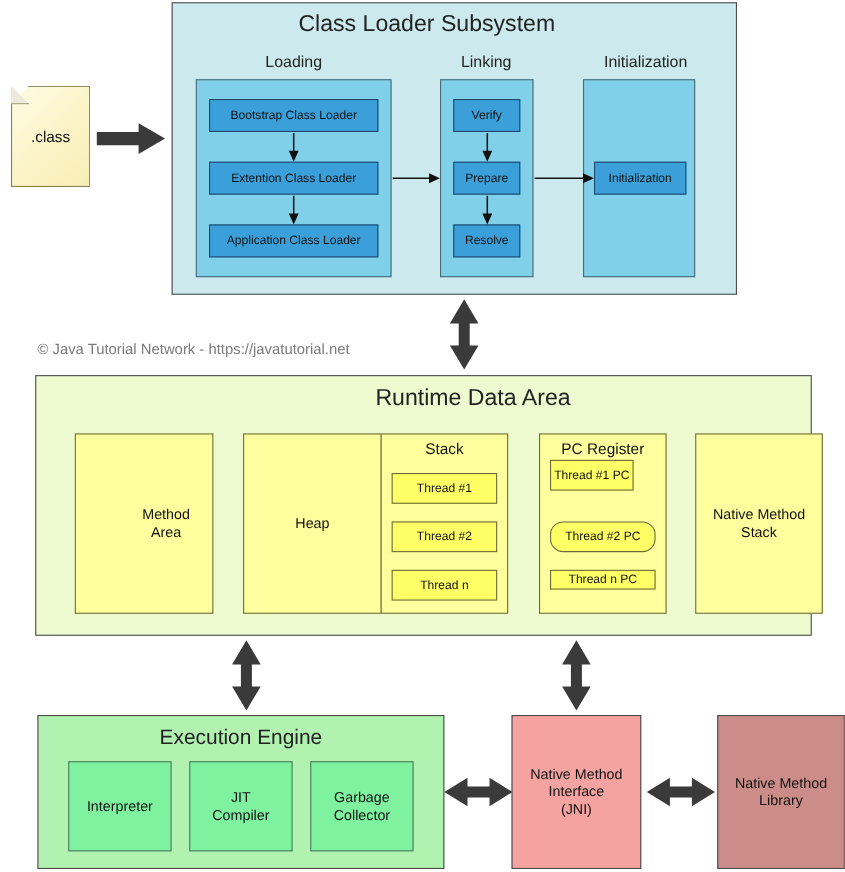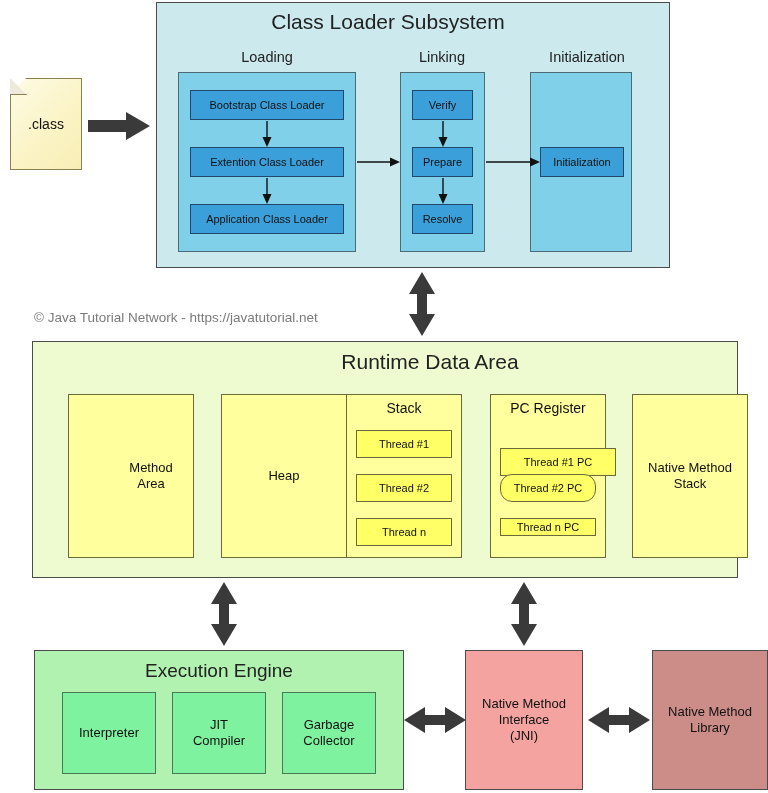--- a/index.html
+++ b/index.html
@@ -183,21 +183,21 @@
 <div class="ybox" style="left:202px; top:394px; width:126px; height:164px;margin-left:19px;">Heap</div>
 
 <div class="ybox" style="left:346px; top:394px; width:116px; height:164px; align-items:flex-start; justify-content:flex-start;"></div>
 <div class="ygroup-title" style="left:346px; top:400px; width:116px;">Stack</div>
 <div class="thread-box" style="left:356px; top:430px; width:96px; height:28px;">Thread #1</div>
 <div class="thread-box" style="left:356px; top:474px; width:96px; height:28px;">Thread #2</div>
 <div class="thread-box" style="left:356px; top:518px; width:96px; height:28px;">Thread n</div>
 
 <div class="ybox" style="left:490px; top:394px; width:116px; height:164px; align-items:flex-start; justify-content:flex-start;"></div>
 <div class="ygroup-title" style="left:490px; top:400px; width:116px;">PC Register</div>
-<div class="thread-box" style="left:500px; top:448px; width:116px; height:28px;">Thread #1 PC</div>
+<div class="thread-box" style="left:500px; top:418px; width:76px; height:28px;">Thread #1 PC</div>
 <div class="thread-box" style="left:500px; top:474px; width:96px; height:28px;border-radius:12px;">Thread #2 PC</div>
 <div class="thread-box" style="left:500px; top:518px; width:96px; height:18px;">Thread n PC</div>
 
 <div class="ybox" style="left:632px; top:394px; width:116px; height:164px;">Native Method
 Stack</div>
 
 <svg class="arrow-svg" style="left:210px; top:582px; width:28px; height:64px;">
   <polygon class="ar-thick" points="14,0 27,22 19,22 19,42 27,42 14,64 1,42 9,42 9,22 1,22"></polygon>
 </svg>
 <svg class="arrow-svg" style="left:510px; top:582px; width:28px; height:64px;">

